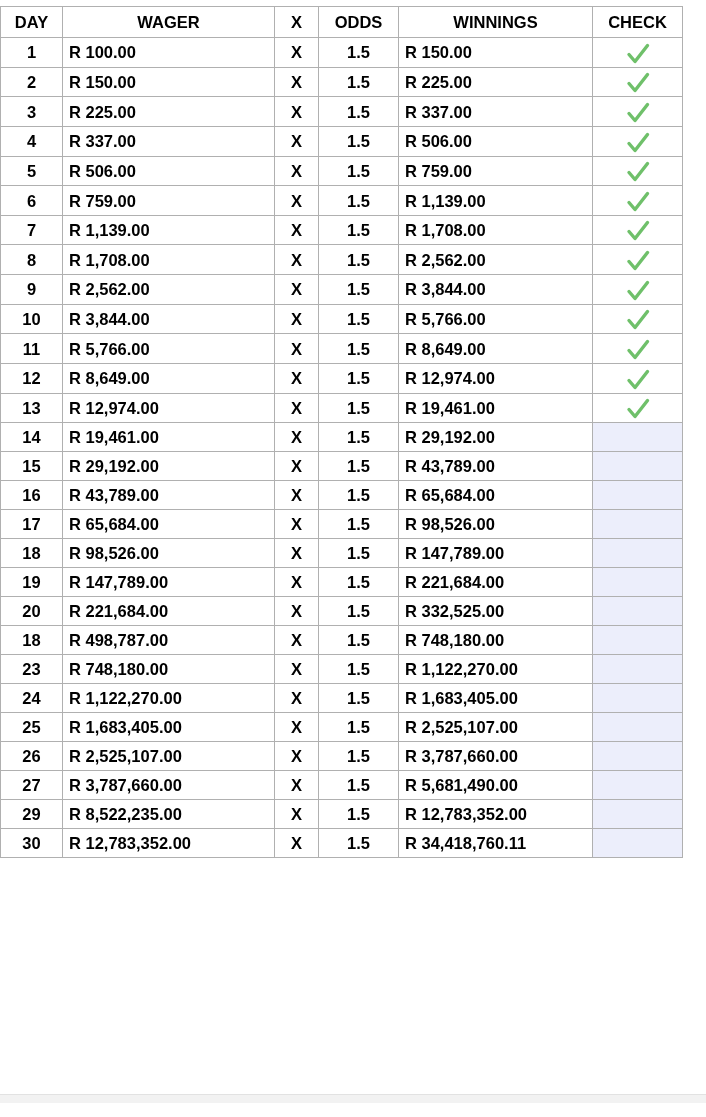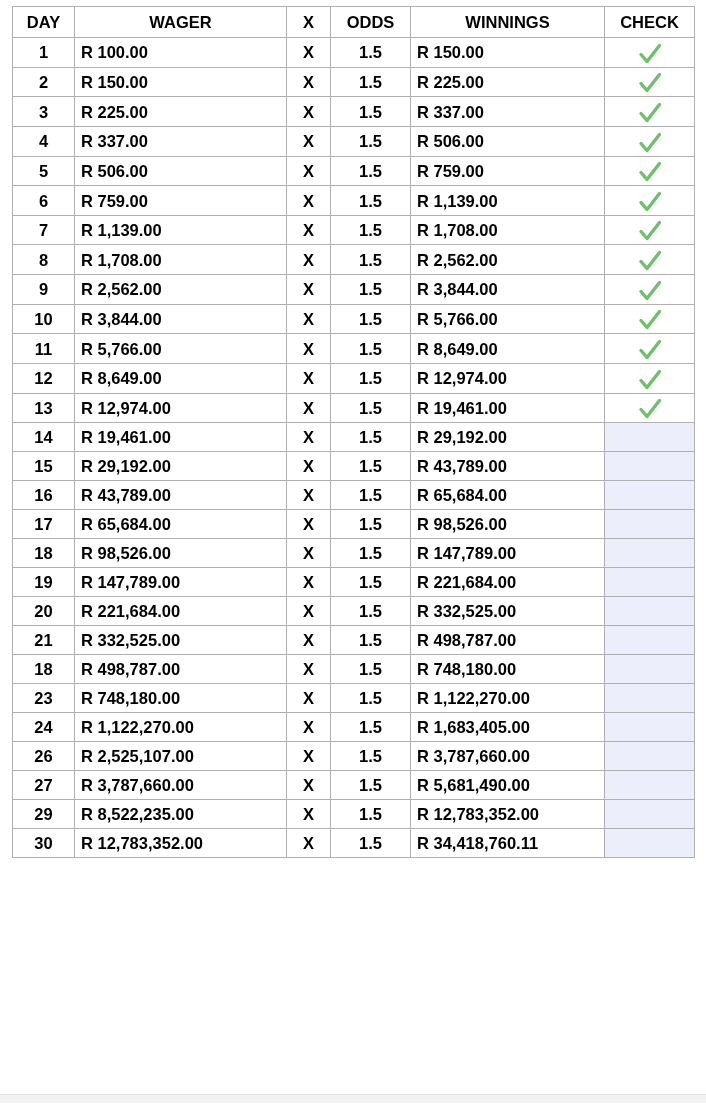--- a/index.html
+++ b/index.html
@@ -18,21 +18,21 @@
     position: absolute;
     left: 0;
     top: 0;
     width: 706px;
     height: 1117px;
     background: #ffffff;
   }
   table.wager-table {
     border-collapse: collapse;
     table-layout: fixed;
-    margin-left: 12px;
+    margin-left: 0;
     margin-top: 6px;
     width: 682px;
     background: #ffffff;
   }
   table.wager-table col.c-day      { width: 62px; }
   table.wager-table col.c-wager    { width: 212px; }
   table.wager-table col.c-x        { width: 44px; }
   table.wager-table col.c-odds     { width: 80px; }
   table.wager-table col.c-winnings { width: 194px; }
   table.wager-table col.c-check    { width: 90px; }
@@ -309,28 +309,20 @@
         </tr>
         <tr>
           <td class="day">20</td>
           <td class="wager">R 221,684.00</td>
           <td class="x">X</td>
           <td class="odds">1.5</td>
           <td class="winnings">R 332,525.00</td>
           <td class="check"></td>
         </tr>
         <tr>
-          <td class="day">21</td>
-          <td class="wager">R 332,525.00</td>
-          <td class="x">X</td>
-          <td class="odds">1.5</td>
-          <td class="winnings">R 498,787.00</td>
-          <td class="check"></td>
-        </tr>
-        <tr>
           <td class="day">18</td>
           <td class="wager">R 498,787.00</td>
           <td class="x">X</td>
           <td class="odds">1.5</td>
           <td class="winnings">R 748,180.00</td>
           <td class="check"></td>
         </tr>
         <tr>
           <td class="day">23</td>
           <td class="wager">R 748,180.00</td>
@@ -338,20 +330,28 @@
           <td class="odds">1.5</td>
           <td class="winnings">R 1,122,270.00</td>
           <td class="check"></td>
         </tr>
         <tr>
           <td class="day">24</td>
           <td class="wager">R 1,122,270.00</td>
           <td class="x">X</td>
           <td class="odds">1.5</td>
           <td class="winnings">R 1,683,405.00</td>
+          <td class="check"></td>
+        </tr>
+        <tr>
+          <td class="day">25</td>
+          <td class="wager">R 1,683,405.00</td>
+          <td class="x">X</td>
+          <td class="odds">1.5</td>
+          <td class="winnings">R 2,525,107.00</td>
           <td class="check"></td>
         </tr>
         <tr>
           <td class="day">26</td>
           <td class="wager">R 2,525,107.00</td>
           <td class="x">X</td>
           <td class="odds">1.5</td>
           <td class="winnings">R 3,787,660.00</td>
           <td class="check"></td>
         </tr>

